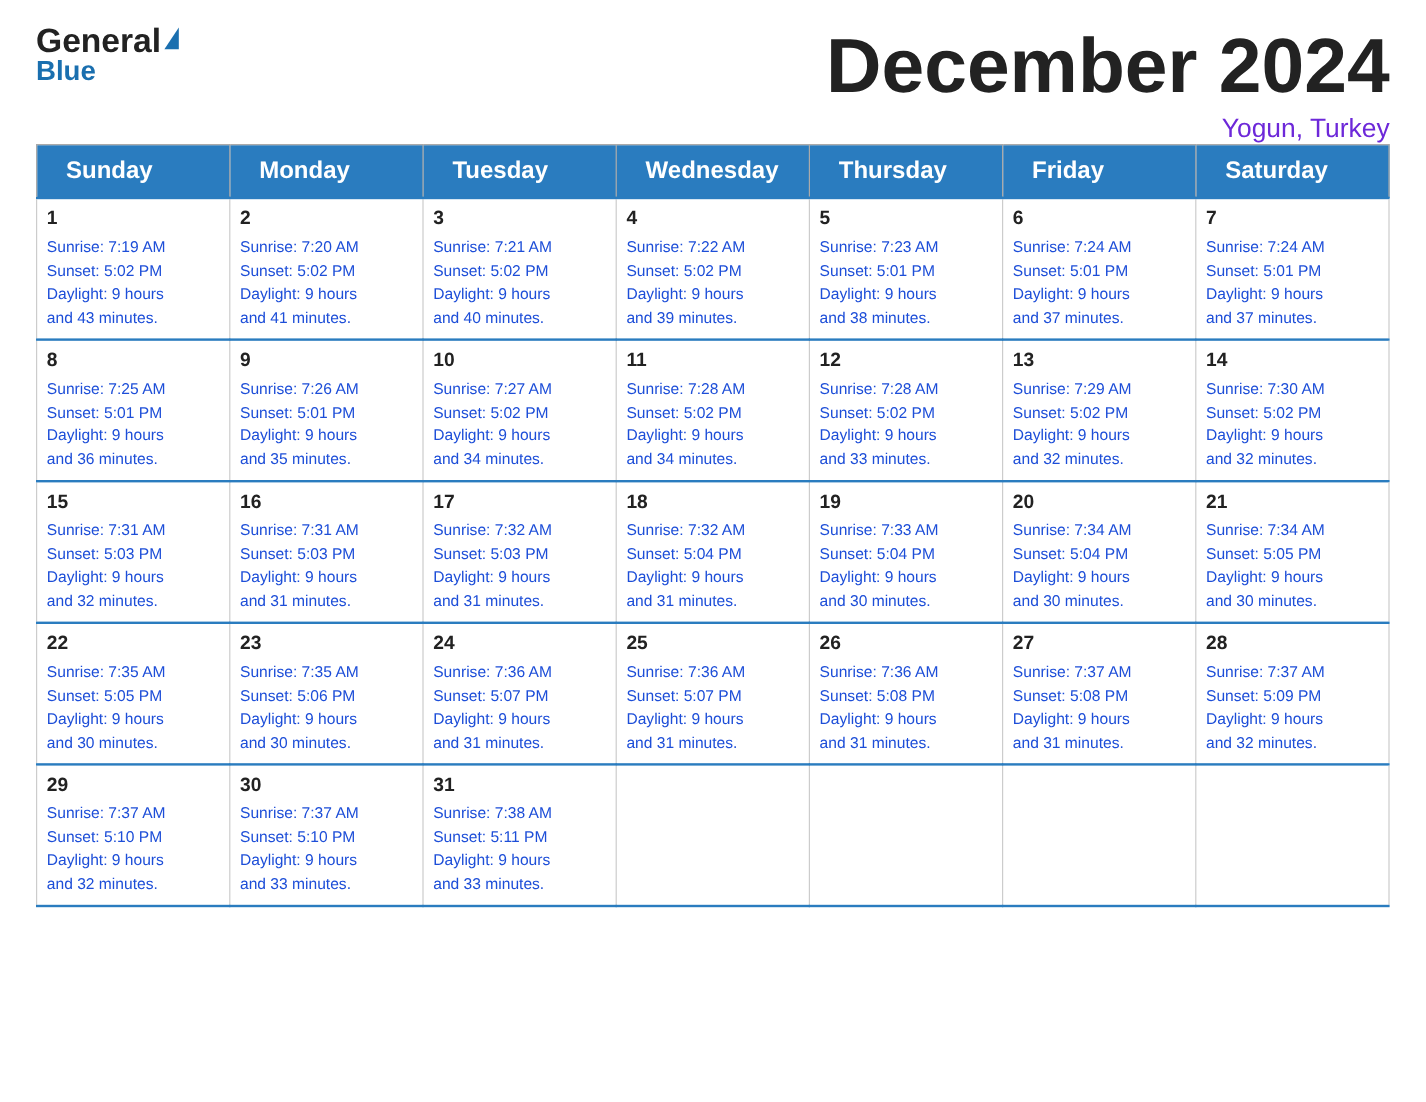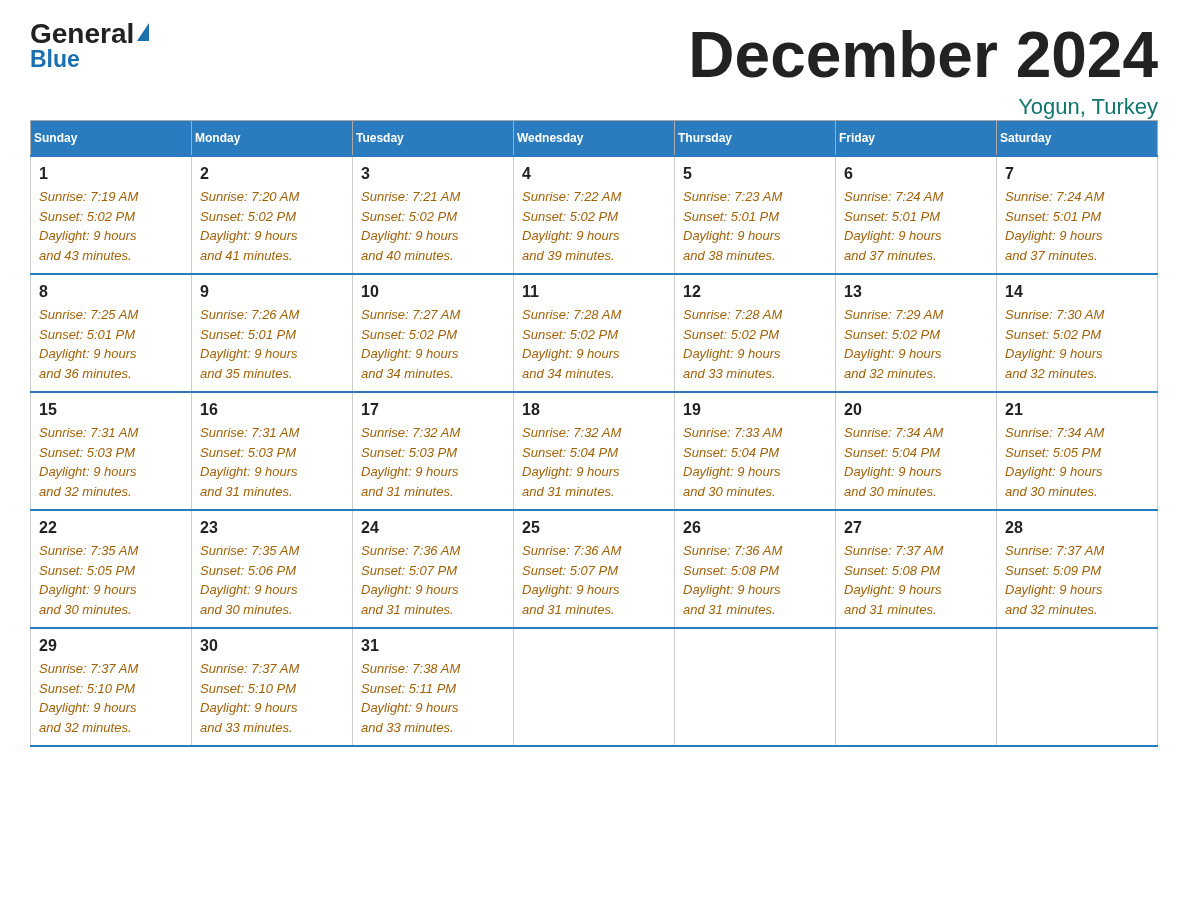--- a/index.html
+++ b/index.html
@@ -47,34 +47,34 @@
       text-align: right;
     }
     .month-title {
       font-size: 64px;
       font-weight: bold;
       color: #222;
       line-height: 1.1;
     }
     .location {
       font-size: 22px;
-      color: #0f766e;
+      color: #6d28d9;
       margin-top: 4px;
     }
     .calendar {
       width: 100%;
       border-collapse: collapse;
       border: 1px solid #aaa;
     }
     .calendar th {
       background-color: #2a7cbf;
       color: #fff;
-      font-size: 12px;
+      font-size: 20px;
       font-weight: bold;
-      padding: 10px 3px;
+      padding: 10px 24px;
       text-align: left;
       border: 1px solid #aaa;
     }
     .calendar td {
       vertical-align: top;
       padding: 8px;
       border: 1px solid #ccc;
       font-size: 13px;
       color: #222;
       width: 14.28%;
@@ -82,22 +82,21 @@
     }
     .day-num {
       font-size: 16px;
       font-weight: bold;
       margin-bottom: 4px;
       display: block;
     }
     .day-info {
       font-size: 13px;
       line-height: 1.5;
-      color: #a16207;
-      font-style: italic;
+      color: #1d4ed8;
     }
     .calendar tr {
       border-bottom: 2px solid #2a7cbf;
     }
     .empty-cell {
       background: #fff;
     }
   </style>
 </head>
 <body>

